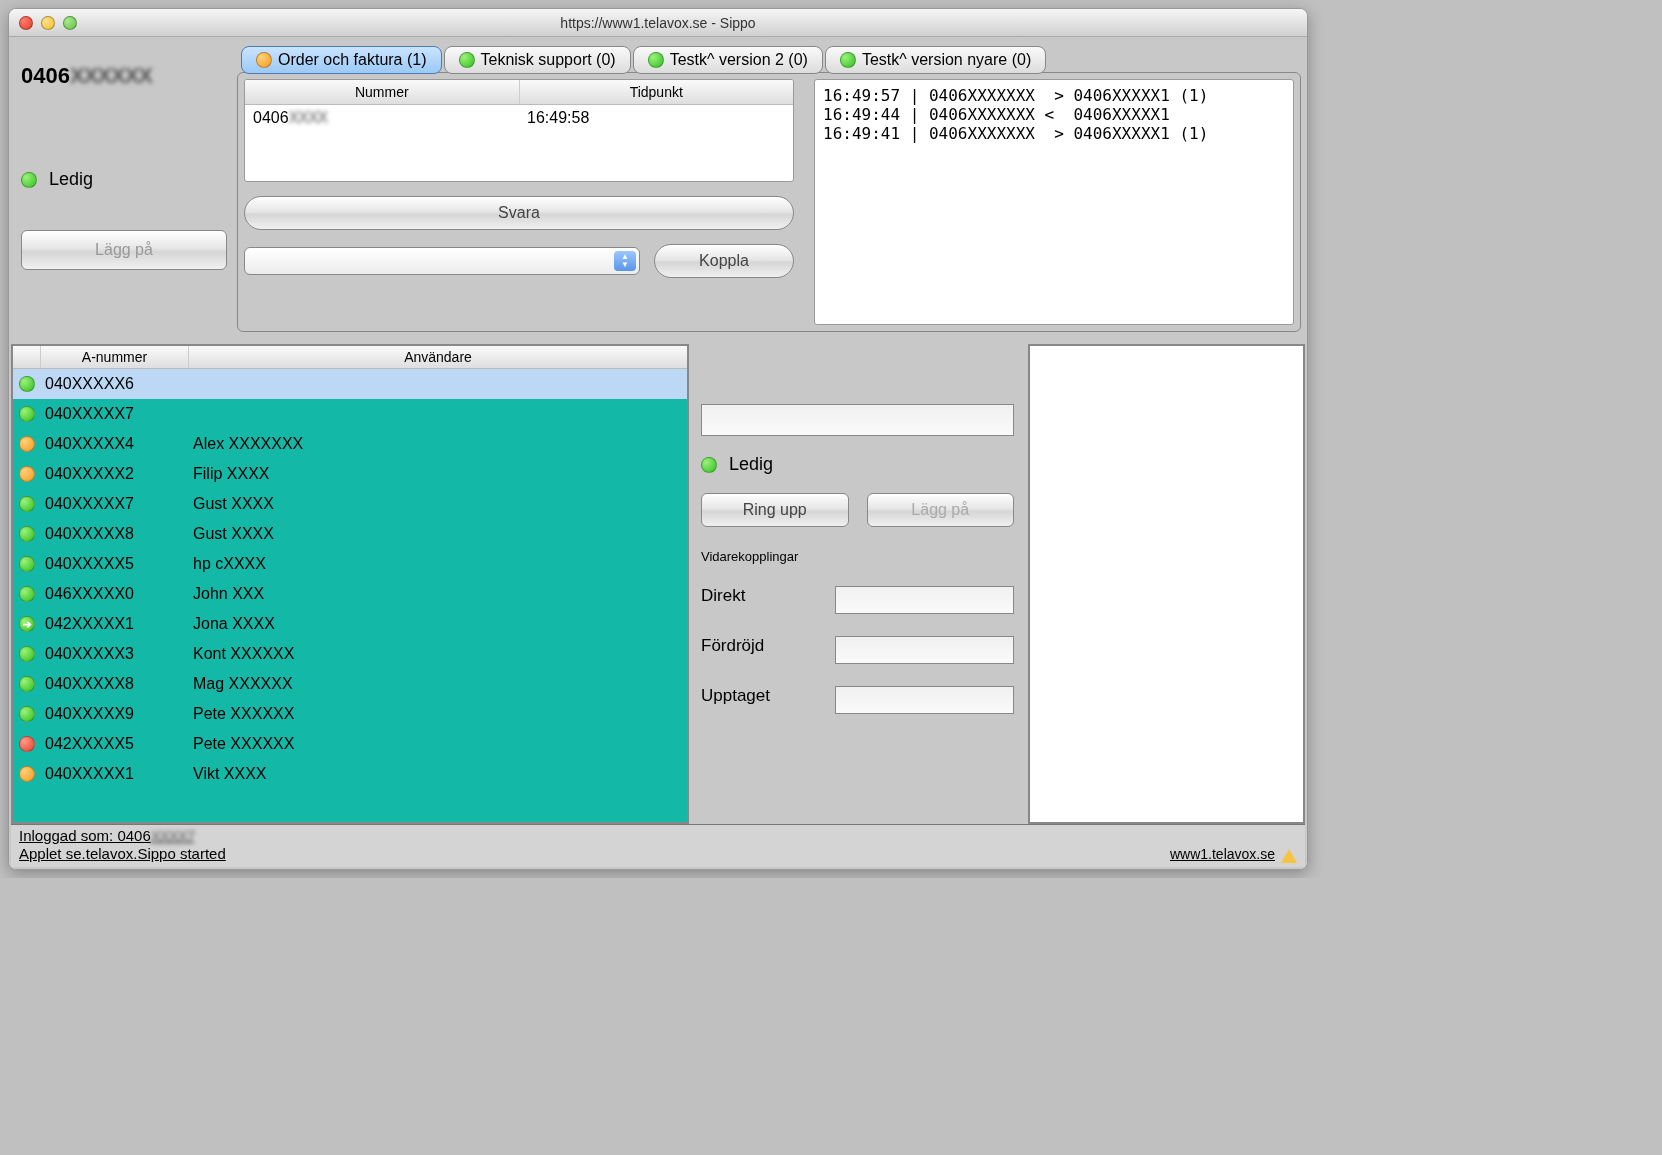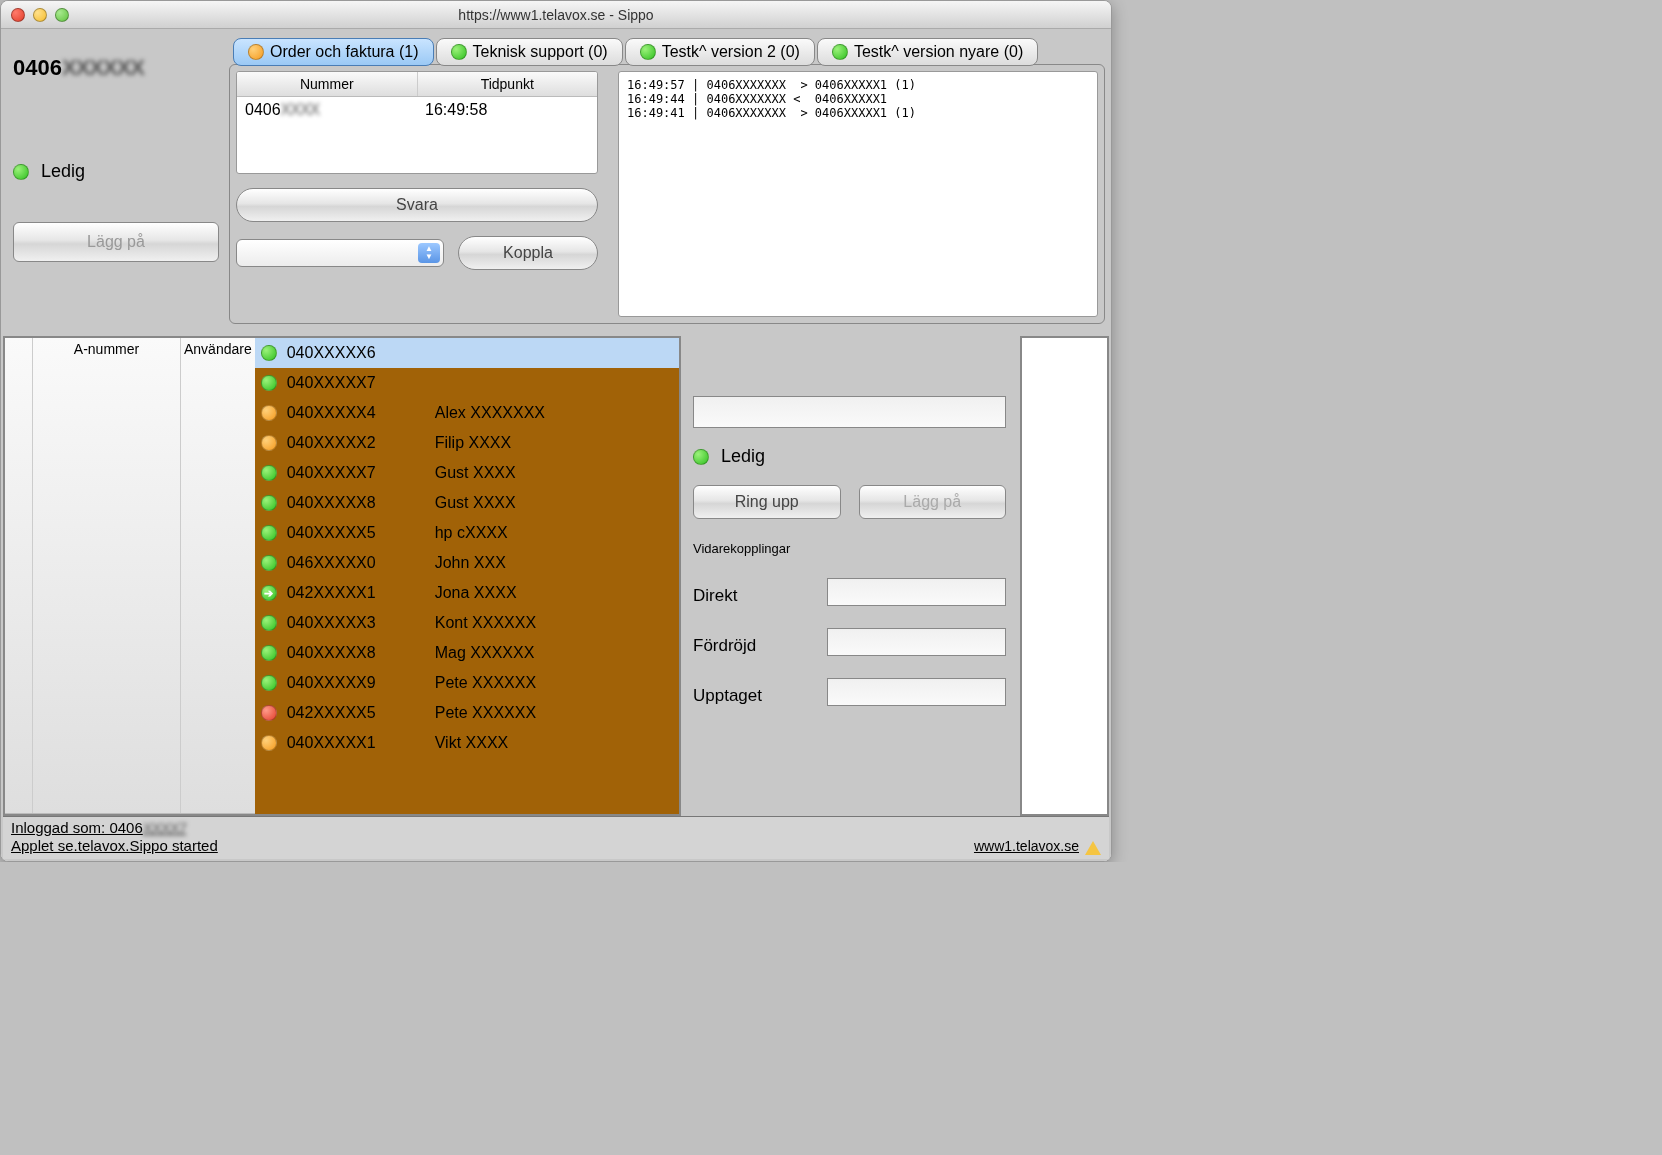--- a/index.html
+++ b/index.html
@@ -3,22 +3,22 @@
 <meta charset="utf-8">
 <style>
   * { box-sizing: border-box; margin: 0; padding: 0; }
   body {
     font-family: "Lucida Grande", Helvetica, Arial, sans-serif;
     font-size: 14px;
     background: #c0c0c0;
     color: #000;
   }
   .window {
-    width: 1112px;
-    margin: 0;
+    width: 1300px;
+    margin: 8px;
     background: #e8e8e8;
     border: 1px solid #999;
     border-radius: 8px;
     overflow: hidden;
     box-shadow: 0 4px 16px rgba(0,0,0,0.3);
   }
   .titlebar {
     height: 28px;
     background: linear-gradient(to bottom, #f6f6f6, #d0d0d0);
     display: flex;
@@ -158,36 +158,36 @@
     display:flex; flex-direction:column; align-items:center; justify-content:center;
     color:#fff; font-size:8px; line-height:8px;
   }
   .tab-right {
     width: 480px;
     background: #fff;
     border: 1px solid #999;
     border-radius: 3px;
     padding: 6px 8px;
     font-family: monospace;
-    font-size: 12px;
+    font-size: 16px;
     white-space: pre;
   }
   .divider-h {
     height: 8px; background: #c8c8c8;
   }
   .bottom-area {
     display: flex;
     background: #c8c8c8;
     min-height: 480px;
   }
   .user-list {
     flex: 0 0 678px;
-    background: #a16207;
+    background: #14b8a6;
     border: 2px solid #888;
-    display:flex; flex-direction:row;
+    display:flex; flex-direction:column;
   }
   .ul-head {
     display:flex;
     background: linear-gradient(to bottom,#fafafa,#dedede);
     border-bottom:1px solid #bbb;
     font-size:14px;
   }
   .ul-head .c1 { width: 28px; border-right:1px solid #ccc;}
   .ul-head .c2 { width: 148px; text-align:center; padding:3px; border-right:1px solid #ccc;}
   .ul-head .c3 { flex:1; text-align:center; padding:3px;}
@@ -203,21 +203,21 @@
     display:flex; flex-direction:column; gap:18px;
   }
   .text-field {
     height: 32px;
     background: linear-gradient(to bottom,#f0f0f0,#fafafa);
     border: 1px solid #888;
   }
   .detail-btns { display:flex; gap:18px; }
   .detail-btns .mac-button { flex:1; }
   .fwd-title { font-size:13px; margin-top:4px; }
-  .fwd-row { display:flex; align-items:flex-end; gap:14px; margin-top:4px; }
+  .fwd-row { display:flex; align-items:flex-start; gap:14px; margin-top:4px; }
   .fwd-row label { width:120px; font-size:17px; }
   .fwd-row input {
     flex:0 0 140px; height:28px; border:1px solid #888;
     background: linear-gradient(to bottom,#f0f0f0,#fafafa);
   }
   .right-white {
     flex: 1;
     background: #fff;
     border: 2px solid #888;
     margin-left: 2px;

